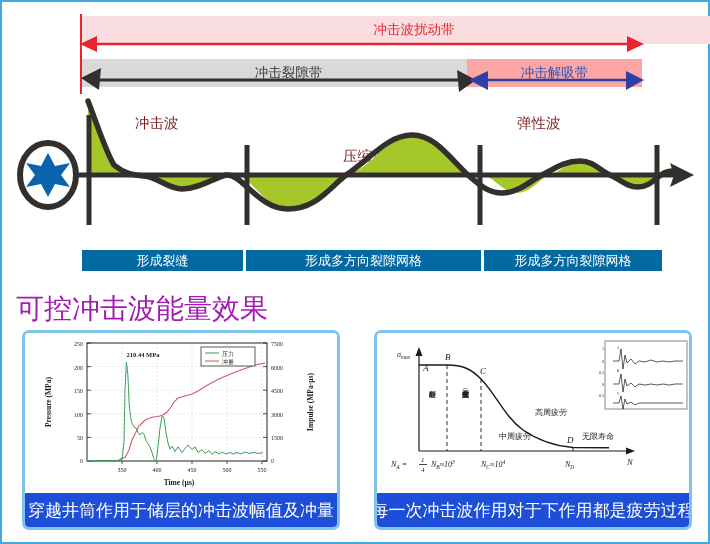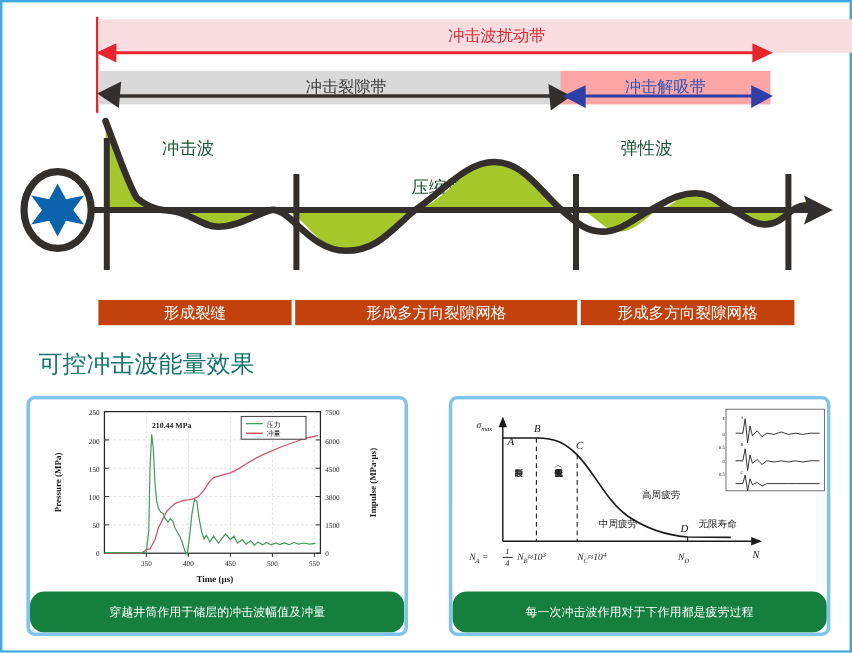--- a/index.html
+++ b/index.html
@@ -46,71 +46,70 @@
   #red-start{
     position:absolute;left:78px;top:12px;width:2px;height:80px;
     background:#e8242c;
   }
 
   
   #arrow-svg{position:absolute;left:0;top:0;width:706px;height:120px;}
 
   
   .wave-label{
-    position:absolute;color:#14532d;font-size:14.5px;white-space:nowrap;
+    position:absolute;color:#7f1d1d;font-size:14.5px;white-space:nowrap;
   }
   #wl-1{left:133px;top:112px;}
   #wl-2{left:341px;top:98px;margin-top:47px;}
   #wl-3{left:515px;top:112px;font-family:Liberation Serif, serif;}
 
   
   #wave-svg{position:absolute;left:0;top:95px;width:706px;height:130px;}
 
   
   .pbar{
     position:absolute;height:21px;
-    background:#c2410c;
+    background:#0369a1;
     color:#ffffff;font-size:13px;
     display:flex;align-items:center;justify-content:center;
     white-space:nowrap;box-sizing:border-box;
   }
   #pb-1{left:80px;top:248px;width:161px;}
   #pb-2{left:244px;top:248px;width:235px;}
   #pb-3{left:482px;top:248px;width:178px;}
 
   
   .section{position:absolute;top:288px;width:348px;height:252px;}
   #sec-left{left:6px;}
   #sec-right{left:358px;}
 
   .sec-title{
-    position:absolute;left:24px;top:0px;
-    font-size:20px;color:#0f766e;white-space:nowrap;
+    position:absolute;left:8px;top:0px;
+    font-size:28px;color:#a21caf;white-space:nowrap;
   }
 
   .panel{
     position:absolute;left:14px;top:40px;
     width:318px;height:200px;
     border:3px solid #7fc4ec;
     border-radius:7px;
     box-sizing:border-box;
     background:#ffffff;
     overflow:hidden;
   }
   .panel-plot{
     position:absolute;left:0;top:0;right:0;height:160px;
     background:#ffffff;
   }
   .panel-caption{
     position:absolute;left:0;right:0;bottom:0;height:34px;
-    background:#15803d;
-    color:#ffffff;font-size:10px;
+    background:#1d4ed8;
+    color:#ffffff;font-size:17px;
     display:flex;align-items:center;justify-content:center;
     white-space:nowrap;
-    border-radius:12px;
   }
 
   svg{display:block;}
   .axis-txt{font-family:"Liberation Serif","DejaVu Serif",serif;fill:#1a1a1a;}
 </style>
 </head>
 <body>
 
 <div id="page">
 

